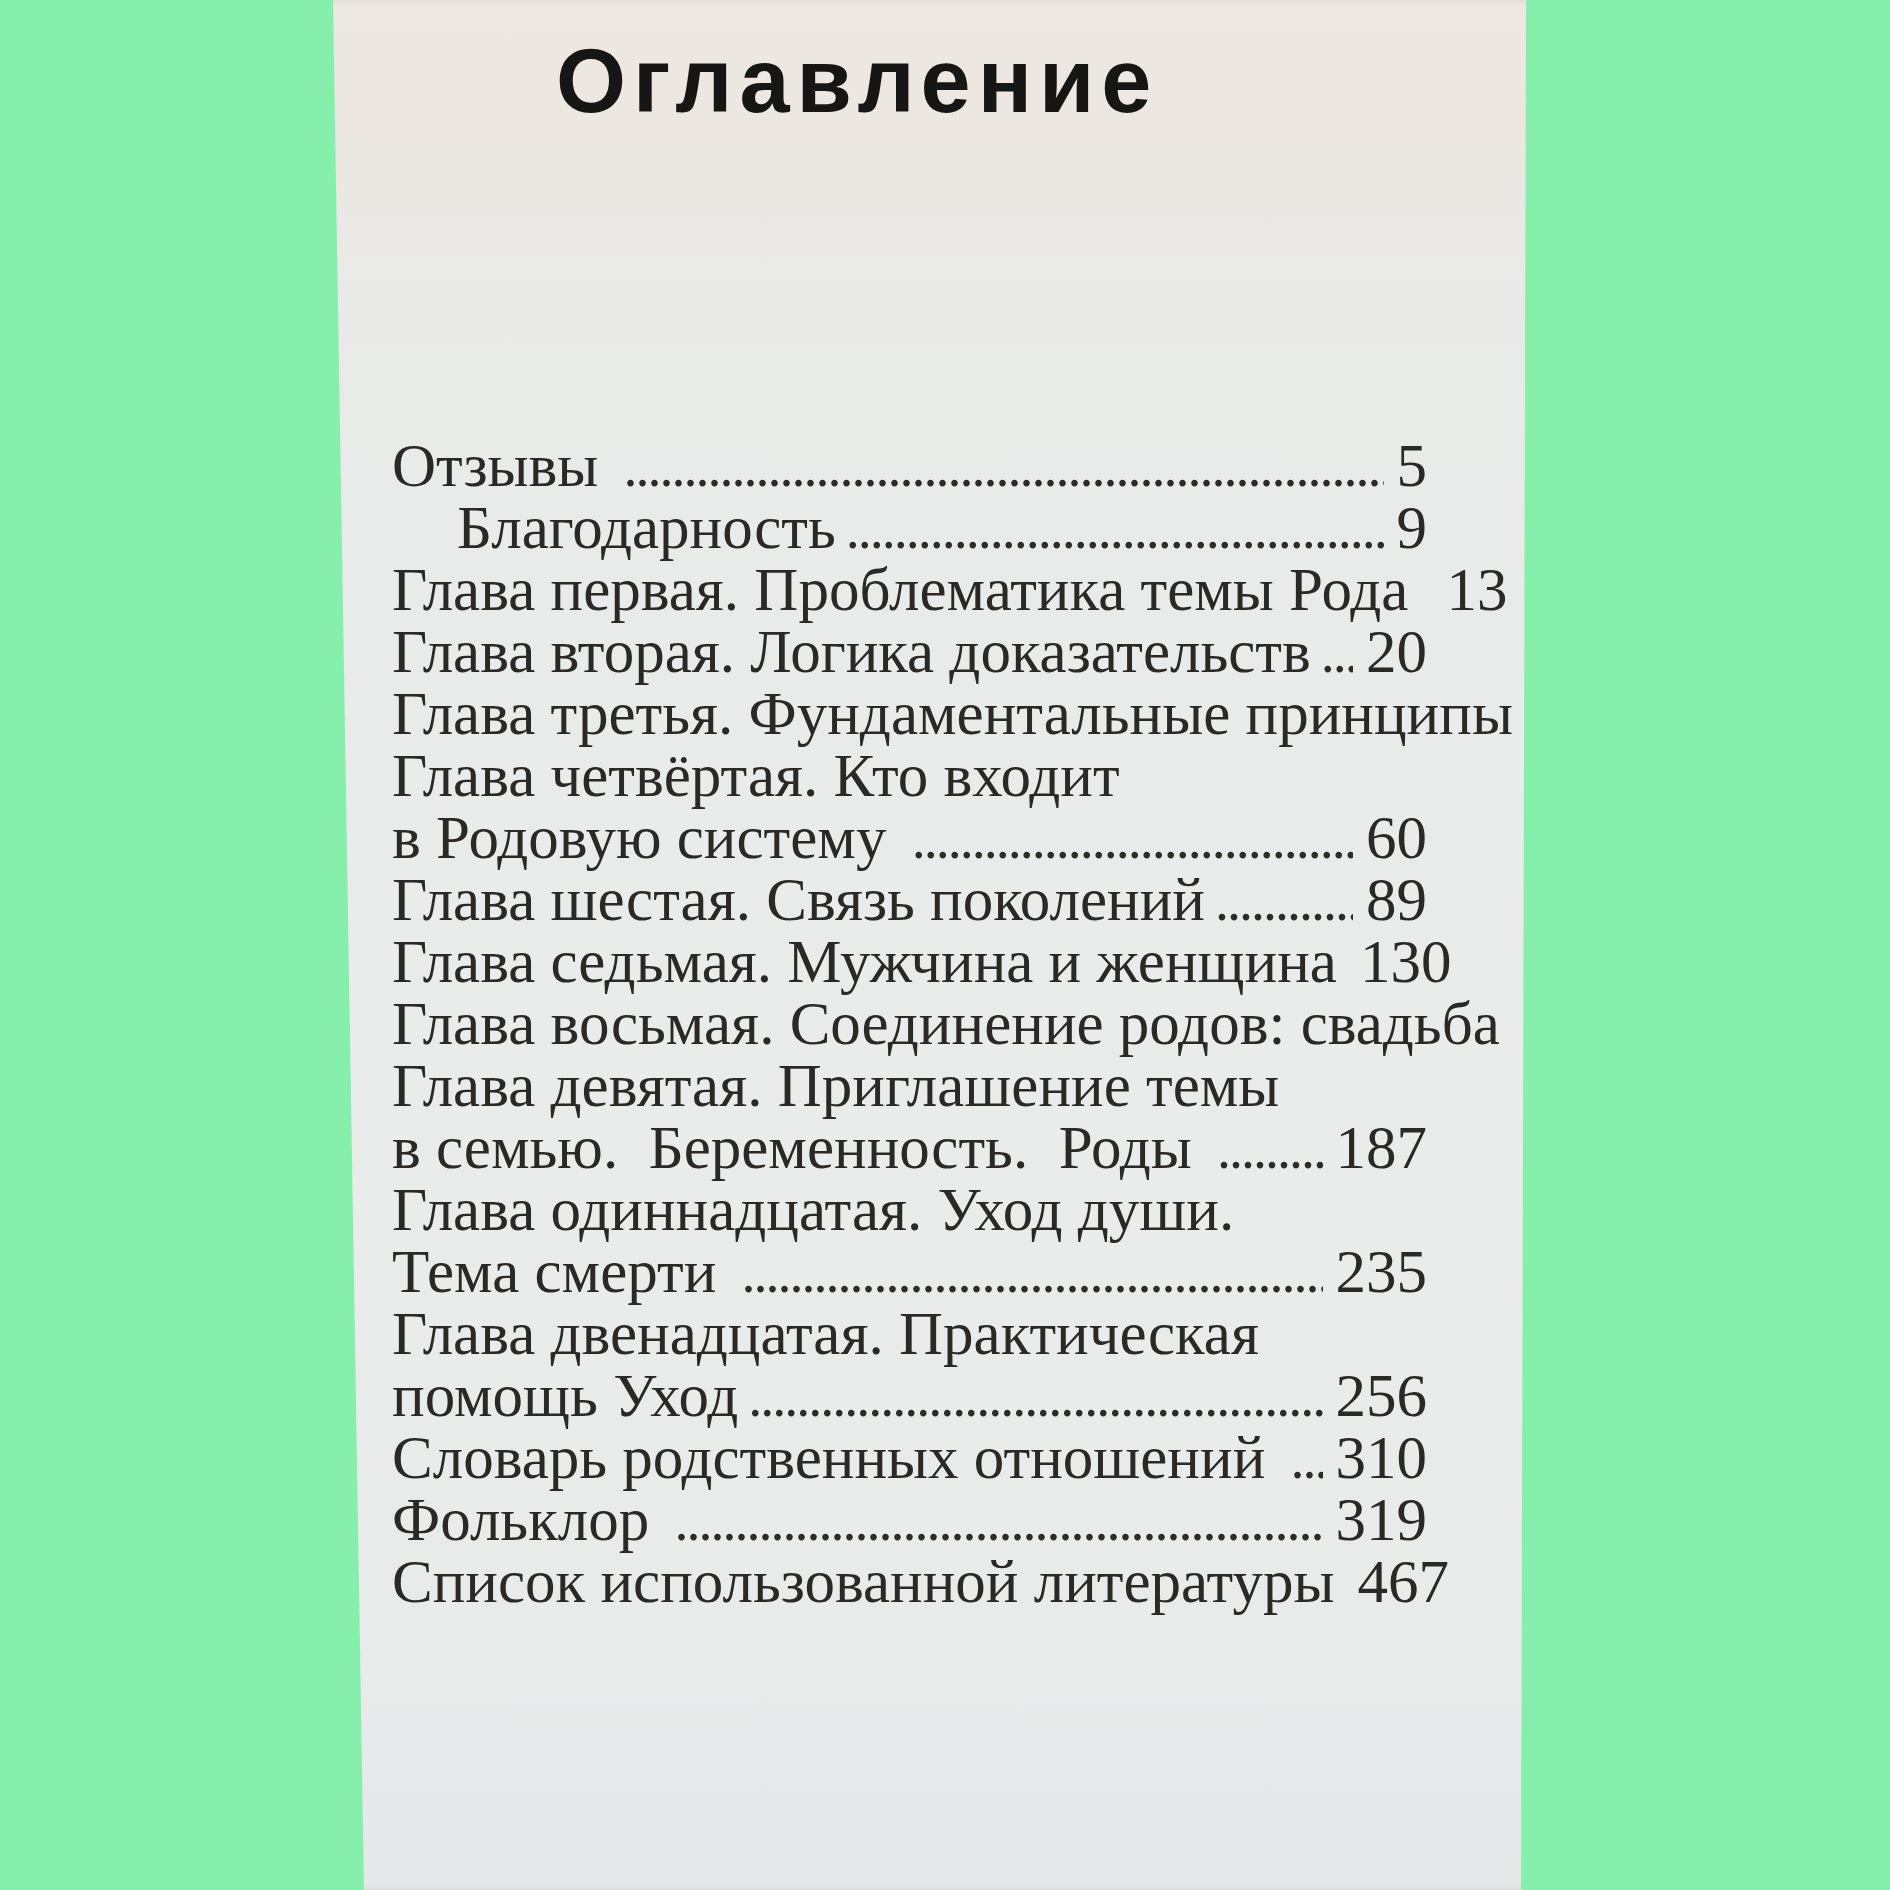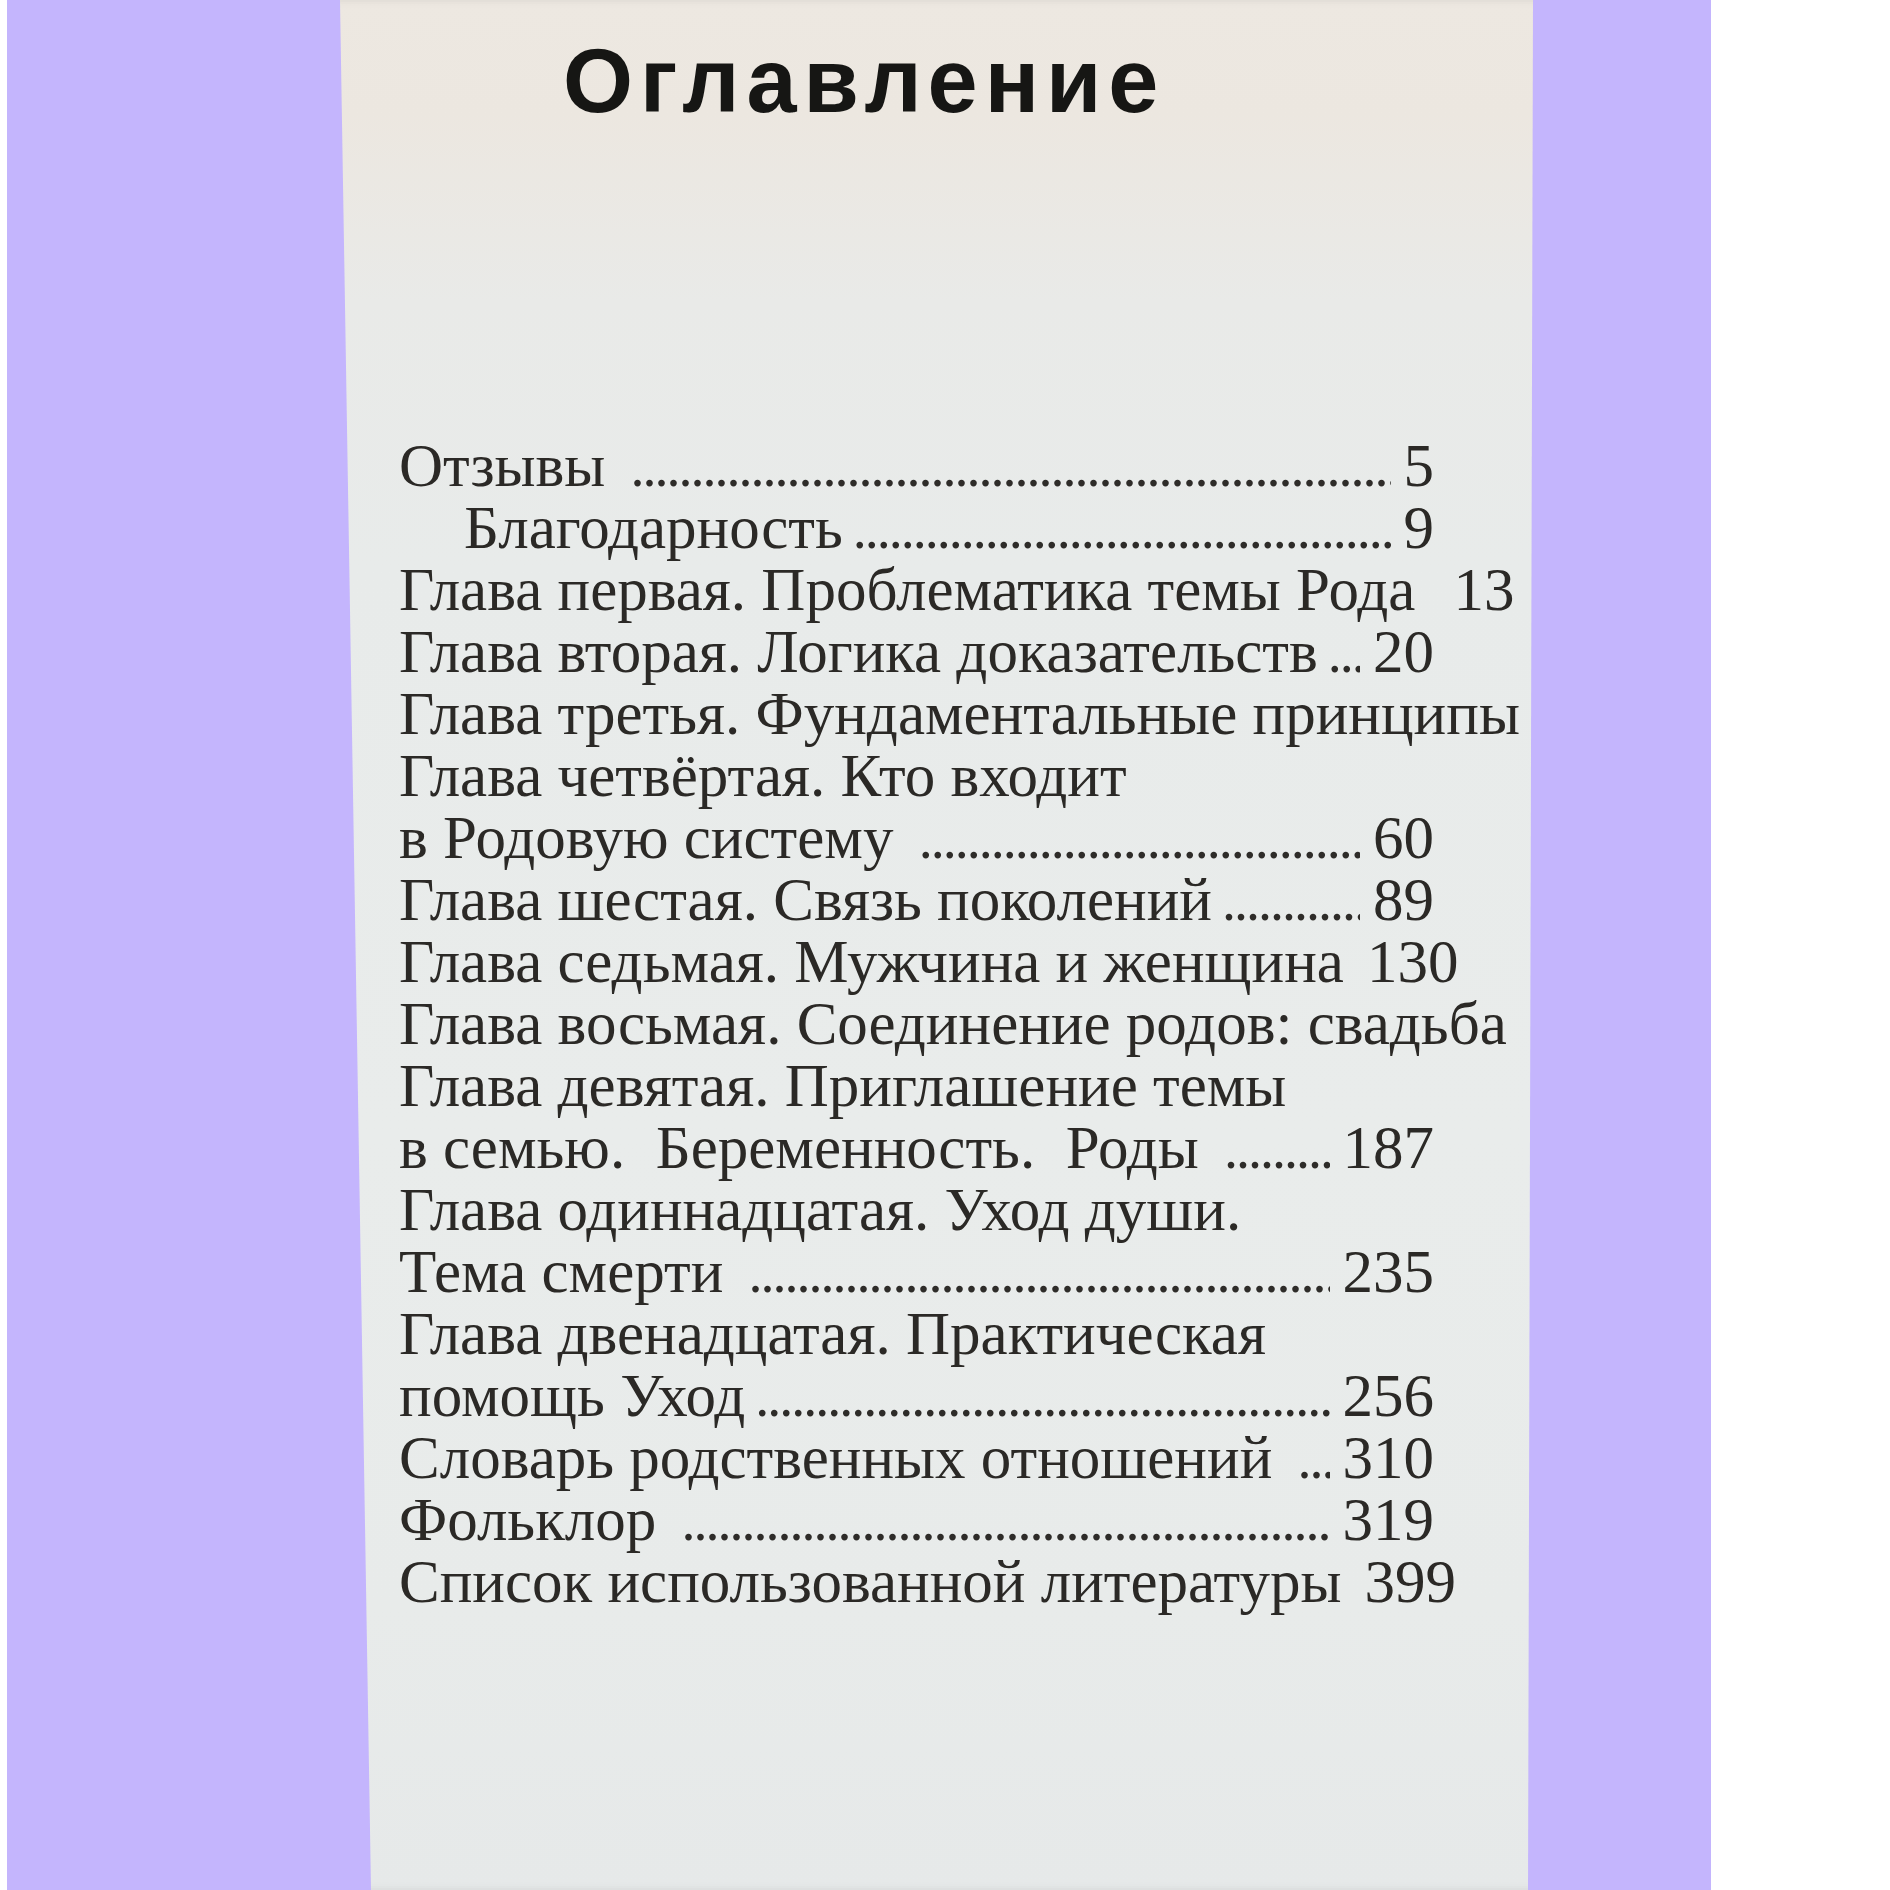--- a/index.html
+++ b/index.html
@@ -6,24 +6,23 @@
     margin: 0;
     padding: 0;
     background: #ffffff;
     width: 1890px;
     height: 1890px;
     overflow: hidden;
     font-family: "Liberation Serif", serif;
   }
   .stage {
     position: relative;
-    width: 1704px;
+    width: 1890px;
     height: 1890px;
-    background: #c4b5fd;
-    margin-left: 7px;
+    background: #86efac;
   }
   
   .book-page {
     position: absolute;
     left: 0;
     top: 0;
     width: 1890px;
     height: 1890px;
     clip-path: polygon(333px 0px, 1526px 0px, 1521px 1890px, 364px 1890px);
     background: linear-gradient(180deg,
@@ -173,17 +172,17 @@
           <span class="pagenum">310</span>
         </div>
         <div class="row">
           <span class="label">Фольклор </span>
           <span class="leader"></span>
           <span class="pagenum">319</span>
         </div>
         <div class="row">
           <span class="label">Список использованной литературы</span>
           <span class="leader"></span>
-          <span class="pagenum">399</span>
+          <span class="pagenum">467</span>
         </div>
       </div>
   </div>
 </div>
 
 </body></html>

